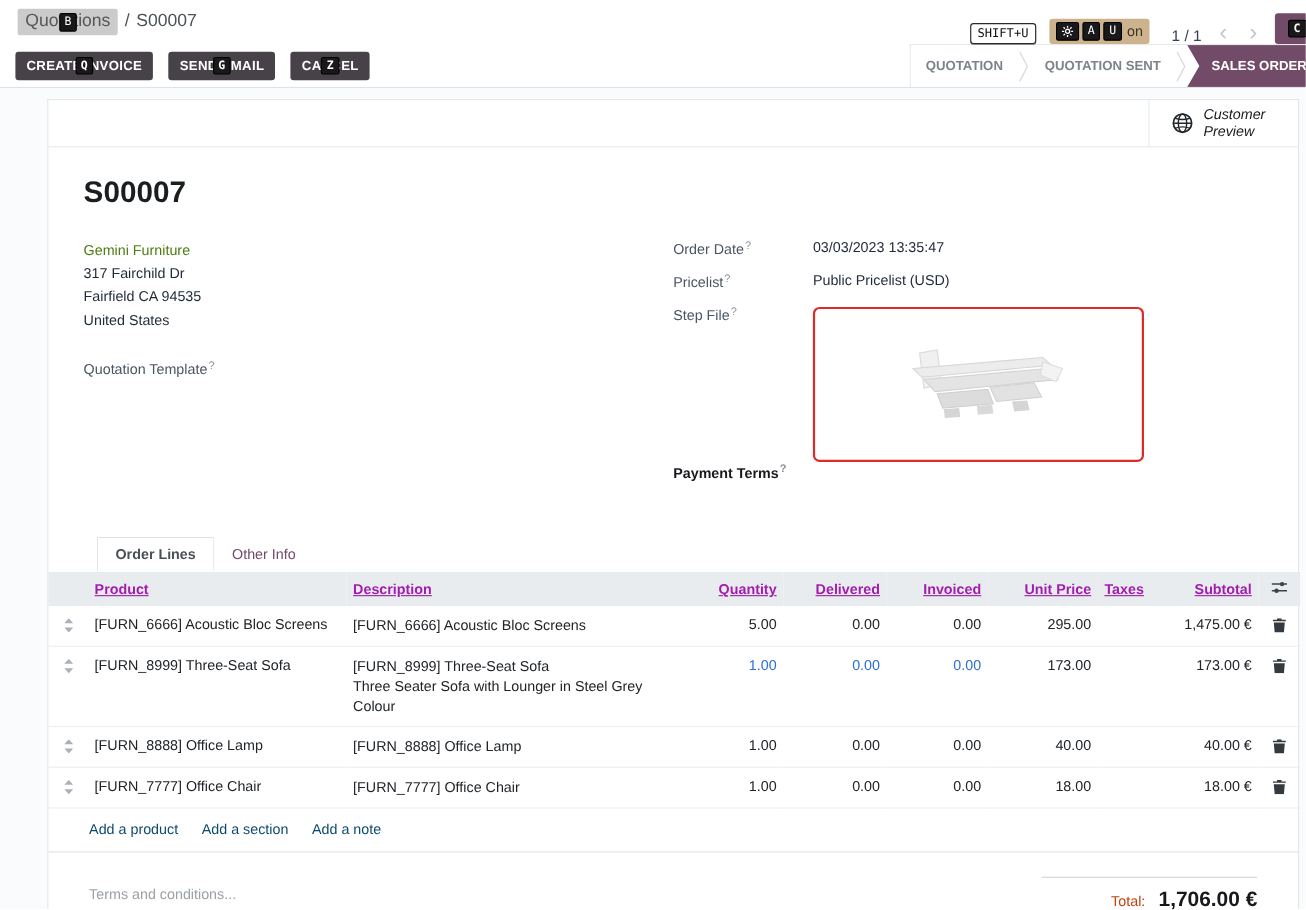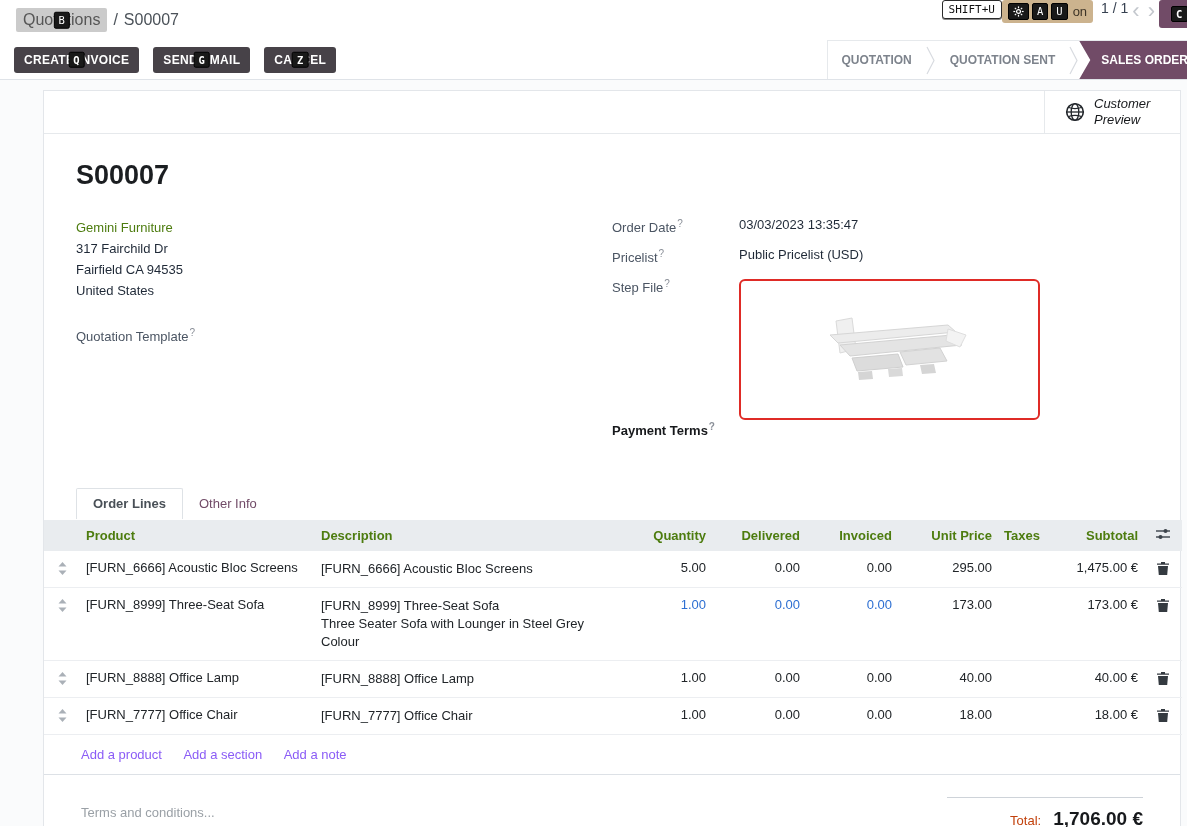--- a/index.html
+++ b/index.html
@@ -4,21 +4,21 @@
 <style>
   * { box-sizing: border-box; margin: 0; padding: 0; }
   html,body { width:1187px; height:827px; overflow:hidden; background:#fff;
     font-family:"Liberation Sans", sans-serif; color:#1f2937; position:relative; }
 
   
   .r1 { height:40px; display:flex; align-items:center; padding-left:16px; position:relative; background:#fff; }
   .breadcrumb { font-size:16px; display:flex; align-items:center; gap:6px; }
   .bc-parent { position:relative; background:#cbcbcb; color:#565656; padding:3px 7px; border-radius:2px; cursor:pointer; }
   .bc-sep, .bc-current { color:#4b5259; }
-  .r1-right { position:absolute; right:0; top:0; height:40px; display:flex; align-items:flex-start; }
+  .r1-right { position:absolute; right:0; top:0; height:40px; display:flex; align-items:flex-end; gap:12px; }
 
   .kc { font-family:"DejaVu Sans Mono", monospace; font-size:10.5px; line-height:1;
         border-radius:2px; padding:2px 4px; display:inline-flex; align-items:center; justify-content:center; }
   .kc-dark { background:#191919; color:#fff; border:1px solid #000; }
   .kc-light { background:#fff; color:#111; border:1px solid #2b2b2b; box-shadow:0 1px 0 #8a8a8a; font-size:11px; padding:3px 6px; border-radius:3px; }
   .hk-center { position:absolute; left:50%; top:50%; transform:translate(-50%,-50%); }
 
   .action-menu { background:#ccb38e; border-radius:3px; padding:3px 6px; display:inline-flex; align-items:center; gap:3px; cursor:pointer; }
   .action-text { font-size:13px; color:#3c3326; margin-left:2px; }
   .pager { font-size:14px; color:#374151; margin-left:8px; }
@@ -60,41 +60,41 @@
   .flabel.bold { color:#17191c; font-weight:700; }
   .fvalue { color:#1f2937; }
   .link-purple { color:#4d7c0f; cursor:pointer; text-decoration:none; }
   .addr div { line-height:21px; }
   .qt-row { margin-top:25px; }
 
   .stepfile-box { width:301px; height:141px; border:2px solid #df2b26; border-radius:6px; background:#fff;
       display:flex; align-items:center; justify-content:center; margin-top:2px; cursor:pointer; }
 
   
-  .tabs { display:flex; align-items:flex-end; border-bottom:1px solid transparent; margin-top:4px; }
+  .tabs { display:flex; align-items:flex-end; border-bottom:1px solid transparent; margin-top:4px;margin-left:12px; }
   .tab { font-size:13px; padding:7px 16px 8px; cursor:pointer; }
   .tab.active { color:#495057; font-weight:600; background:#fff; border:1px solid #dee2e6; border-bottom:none; border-radius:2px 2px 0 0; }
   .tab.inactive { color:#714B67; }
 
   
   .table-wrap { margin:0 -32px; }
   table { width:100%; border-collapse:collapse; table-layout:fixed; }
-  thead th { background:#e9ecef; font-size:13px; font-weight:600; color:#4d7c0f; padding:8px 6px; text-align:left; }
+  thead th { background:#e9ecef; font-size:13px; font-weight:600; color:#a21caf; padding:8px 6px; text-align:left;text-decoration:underline; }
   tbody td { font-size:13px; color:#212529; padding:9px 6px; border-bottom:1px solid #eceef1; vertical-align:top; }
   th.num, td.num { text-align:right; }
   th.ctr, td.ctr { text-align:center; }
   .col-handle { width:36px; }  .col-product { width:235px; } .col-desc { width:305px; }
   .col-qty { width:92px; } .col-del { width:94px; } .col-inv { width:92px; }
   .col-price { width:100px; } .col-tax { width:42px; } .col-sub { width:104px; } .col-trash { width:38px; }
   td.handle, td.trash { text-align:center; padding-top:11px; cursor:pointer; }
   .blue { color:#2d6fd2; }
   .desc-line { line-height:18px; }
 
   .links-row { border-bottom:1px solid #dde1e6; padding:10px 0 11px 37px; }
-  .links-row span { color:#8b5cf6; font-size:13px; margin-right:17px; cursor:pointer; }
+  .links-row span { color:#0c4a6e; font-size:13px; margin-right:17px; cursor:pointer; }
 
   
   .bottom { display:flex; justify-content:space-between; padding:22px 5px 0 5px; }
   .notes { color:#9aa0a6; font-size:13px; padding-top:8px; cursor:text; }
   .totals { width:196px; border-top:1px solid #ced3d9; border-bottom:1px solid #ced3d9;
       padding:10px 0 13px; display:flex; justify-content:flex-end; align-items:baseline; gap:12px; }
   .total-label { font-size:13px; color:#c2410c; }
   .total-value { font-size:19px; font-weight:700; color:#17191c; }
 
   svg { display:block; }

